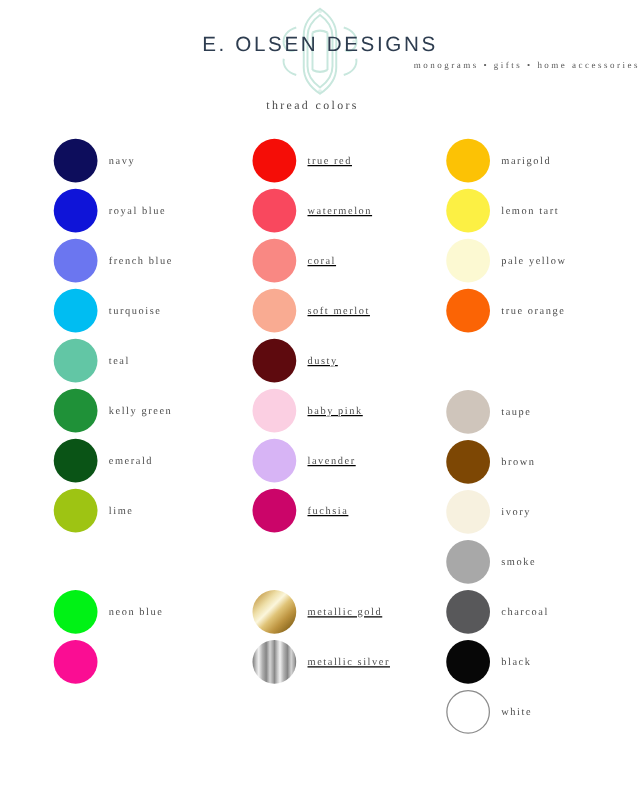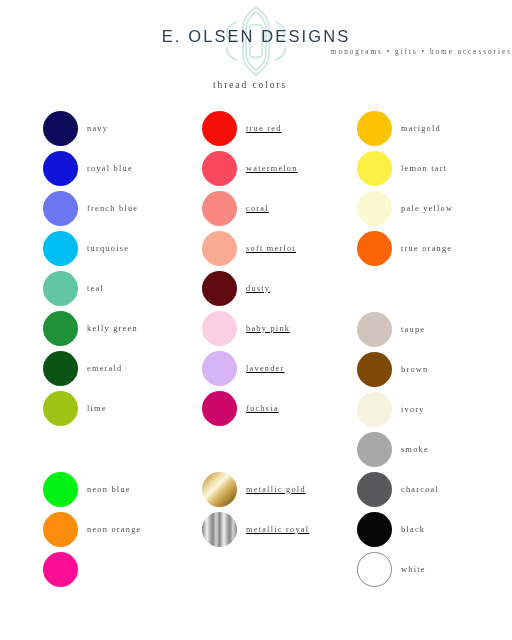--- a/index.html
+++ b/index.html
@@ -177,24 +177,20 @@
         <div class="swatch-label">lime</div>
       </div>
     </div>
     <div class="group-gap"></div>
     <div class="swatch-group">
       <div class="swatch-row">
         <div class="swatch-dot" style="background: rgb(0, 242, 21);"></div>
         <div class="swatch-label">neon blue</div>
       </div>
       <div class="swatch-row">
-        <div class="swatch-dot" style="background: rgb(251, 140, 12);"></div>
-        <div class="swatch-label">neon orange</div>
-      </div>
-      <div class="swatch-row">
         <div class="swatch-dot" style="background: rgb(250, 13, 147);"></div>
       </div>
     </div>
   </div>
 <div class="swatch-column" id="column-2">
     <div class="swatch-group">
       <div class="swatch-row">
         <div class="swatch-dot" style="background: rgb(245, 13, 7);"></div>
         <div class="swatch-label">true red</div>
       </div>
@@ -228,21 +224,21 @@
       </div>
     </div>
     <div class="group-gap"></div>
     <div class="swatch-group">
       <div class="swatch-row">
         <div class="swatch-dot" style="background: linear-gradient(135deg, rgb(154, 117, 40) 0%, rgb(201, 162, 83) 12%, rgb(238, 223, 168) 30%, rgb(251, 246, 220) 42%, rgb(224, 196, 120) 54%, rgb(189, 148, 64) 70%, rgb(143, 108, 33) 86%, rgb(214, 184, 113) 100%);"></div>
         <div class="swatch-label">metallic gold</div>
       </div>
       <div class="swatch-row">
         <div class="swatch-dot" style="background: repeating-linear-gradient(90deg, rgb(122, 122, 122) 0px, rgb(199, 199, 199) 3px, rgb(241, 241, 241) 5px, rgb(176, 176, 176) 8px, rgb(134, 134, 134) 11px, rgb(212, 212, 212) 14px, rgb(152, 152, 152) 17px);"></div>
-        <div class="swatch-label">metallic royal</div>
+        <div class="swatch-label">metallic silver</div>
       </div>
     </div>
   </div>
 <div class="swatch-column" id="column-3">
     <div class="swatch-group">
       <div class="swatch-row">
         <div class="swatch-dot" style="background: rgb(252, 194, 5);"></div>
         <div class="swatch-label">marigold</div>
       </div>
       <div class="swatch-row">

